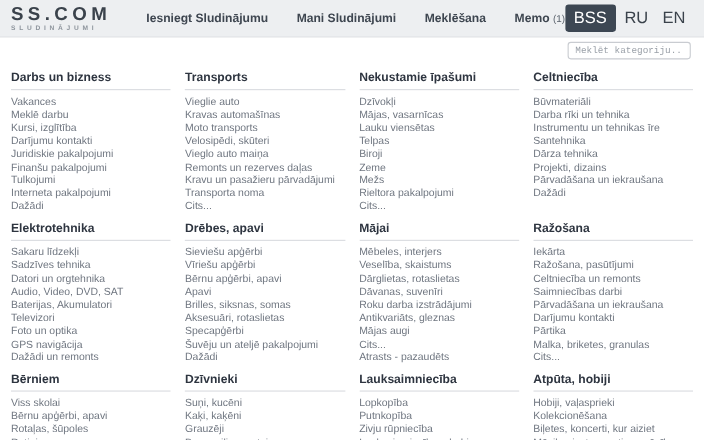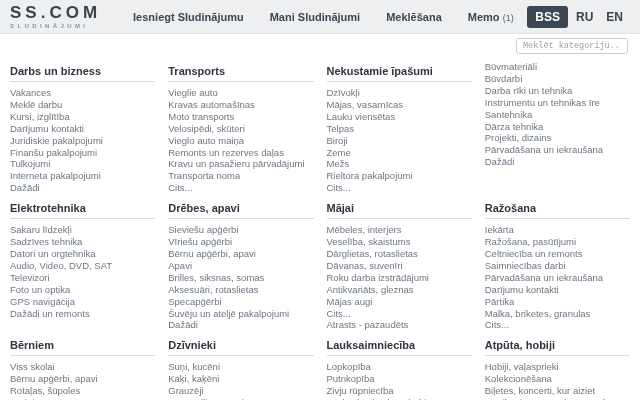--- a/index.html
+++ b/index.html
@@ -29,21 +29,21 @@
     margin-top: 2px; font-weight: bold;
   }
   .nav { display: flex; align-items: center; gap: 26px; margin-left: 32px; }
   .nav a {
     font-size: 11px; font-weight: bold; color: #3e4650;
     text-decoration: none; white-space: nowrap;
   }
   .nav a .badge { font-size: 9px; font-weight: normal; color: #5a626c; }
   .langs { margin-left: auto; display: flex; align-items: center; gap: 3px; }
   .lang {
-    font-size: 12px; font-weight: bold; color: #3a424b;
+    font-size: 15px; font-weight: normal; color: #3a424b;
     padding: 3px 5px; background: transparent; border: none;
     border-radius: 3px; cursor: pointer; font-family: inherit;
   }
   .lang.active { background: #3d4753; color: #ffffff; padding: 4px 8px; }
   
   .search-row { display: flex; justify-content: flex-end; padding: 4px 12px 2px; }
   .search-input {
     width: 112px; height: 16px;
     border: 1px solid #c9ccd1; border-radius: 3px;
     font-size: 8.5px; color: #555c64; padding: 0 6px;
@@ -131,39 +131,40 @@
         <li><a href="#">Lauku viensētas</a></li>
         <li><a href="#">Telpas</a></li>
         <li><a href="#">Biroji</a></li>
         <li><a href="#">Zeme</a></li>
         <li><a href="#">Mežs</a></li>
         <li><a href="#">Rieltora pakalpojumi</a></li>
         <li><a href="#">Cits...</a></li>
       </ul>
     </section>
     <section class="category">
+      <h3>Celtniecība</h3>
       <ul>
         <li><a href="#">Būvmateriāli</a></li>
-        <li><a href="#">Būvdarbi</a></li>
         <li><a href="#">Darba rīki un tehnika</a></li>
         <li><a href="#">Instrumentu un tehnikas īre</a></li>
         <li><a href="#">Santehnika</a></li>
         <li><a href="#">Dārza tehnika</a></li>
         <li><a href="#">Projekti, dizains</a></li>
         <li><a href="#">Pārvadāšana un iekraušana</a></li>
         <li><a href="#">Dažādi</a></li>
       </ul>
     </section>
     <section class="category">
       <h3>Elektrotehnika</h3>
       <ul>
         <li><a href="#">Sakaru līdzekļi</a></li>
         <li><a href="#">Sadzīves tehnika</a></li>
         <li><a href="#">Datori un orgtehnika</a></li>
         <li><a href="#">Audio, Video, DVD, SAT</a></li>
+        <li><a href="#">Baterijas, Akumulatori</a></li>
         <li><a href="#">Televizori</a></li>
         <li><a href="#">Foto un optika</a></li>
         <li><a href="#">GPS navigācija</a></li>
         <li><a href="#">Dažādi un remonts</a></li>
       </ul>
     </section>
     <section class="category">
       <h3>Drēbes, apavi</h3>
       <ul>
         <li><a href="#">Sieviešu apģērbi</a></li>

